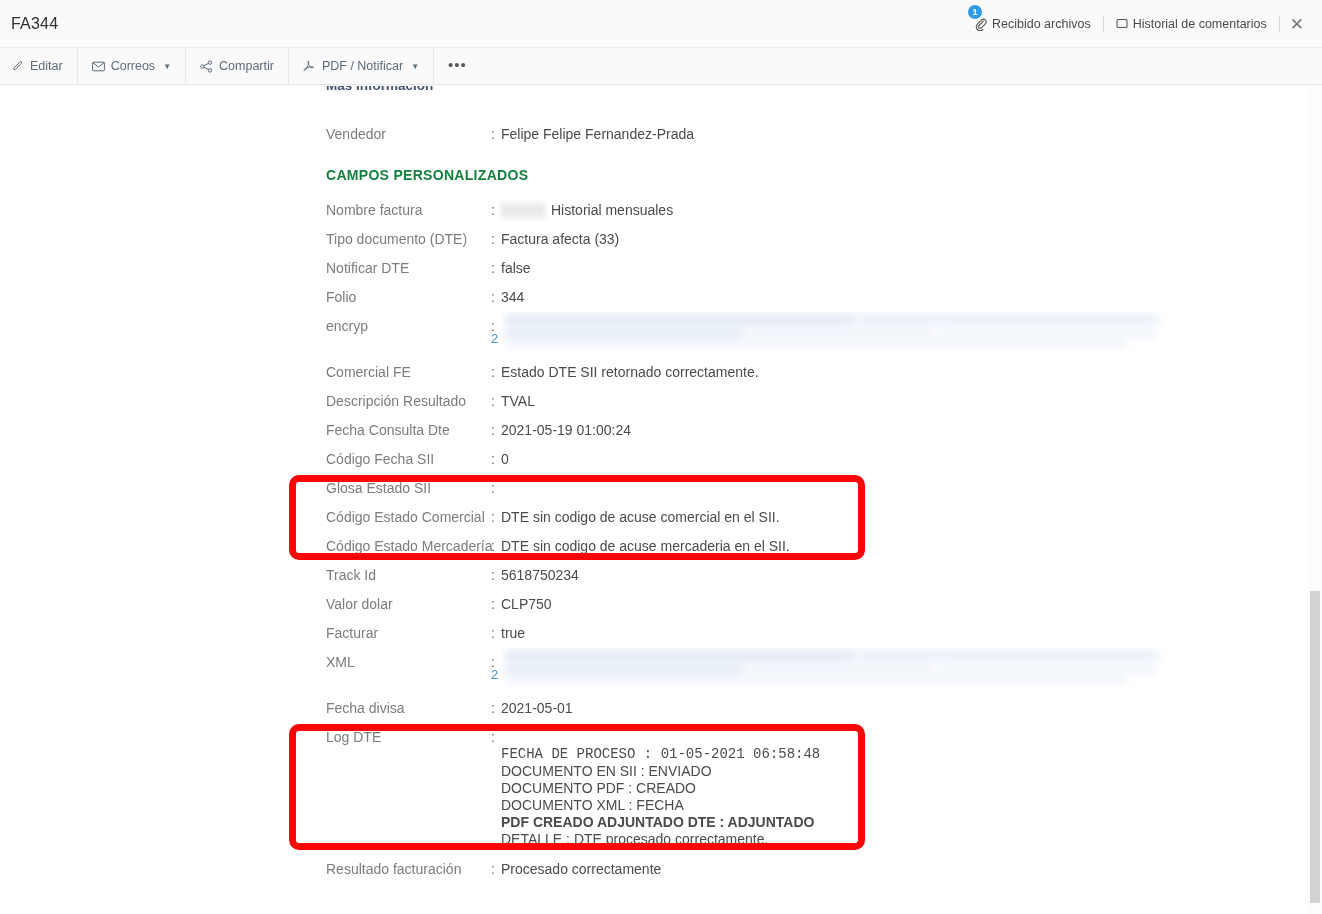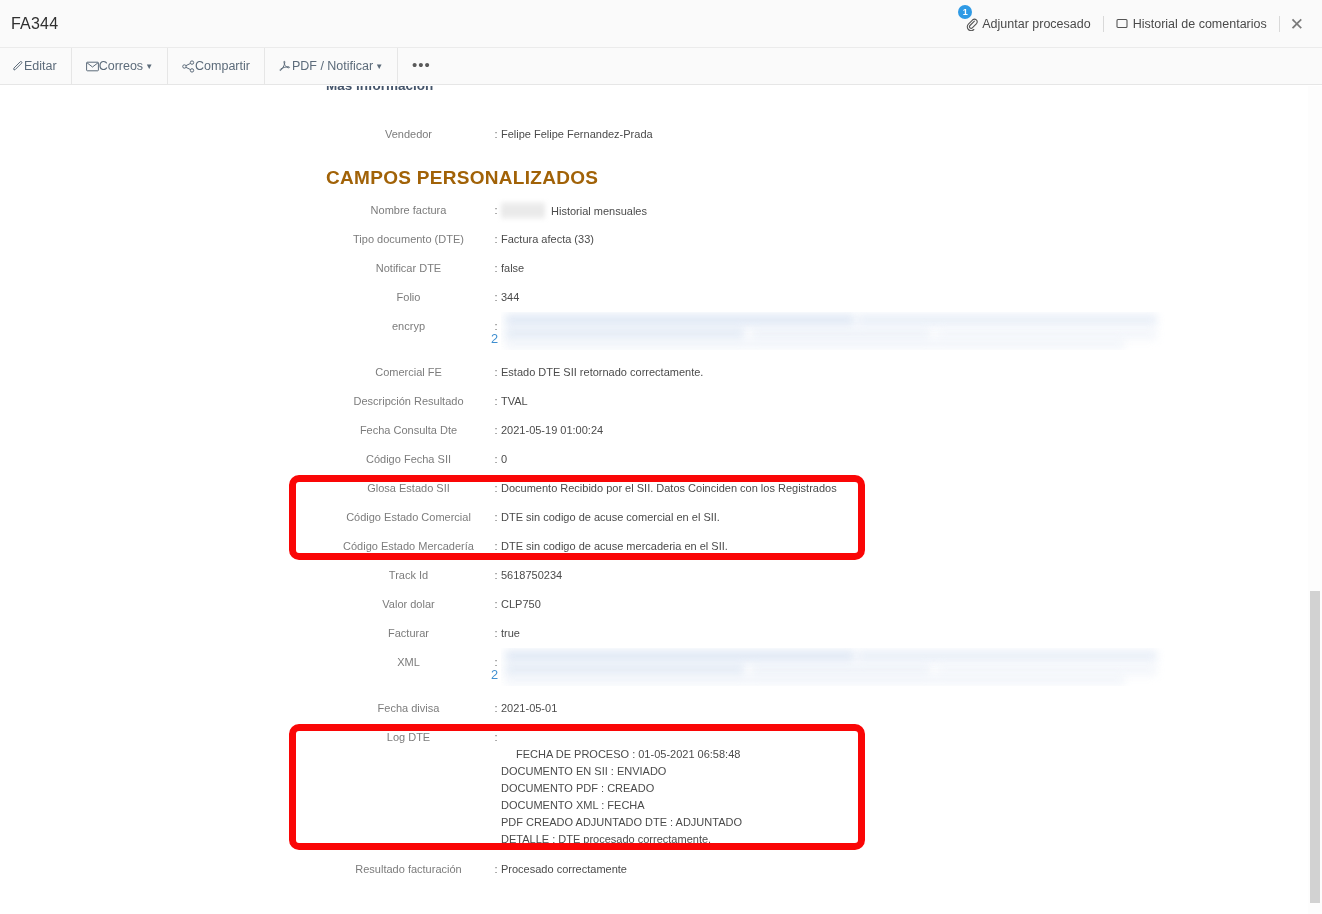--- a/index.html
+++ b/index.html
@@ -84,20 +84,21 @@
     width: 1322px;
     height: 37px;
     background: #fafafa;
     border-bottom: 1px solid #e6e6e6;
     display: flex;
     align-items: stretch;
   }
   .tb-item {
     display: flex;
     align-items: center;
+    gap: 6px;
     padding: 0 14px;
     font-size: 12.5px;
     color: #5c6b7a;
     border-right: 1px solid #e6e6e6;
     cursor: pointer;
     white-space: nowrap;
   }
   .tb-item.first { padding-left: 11px; }
   .tb-item.noborder { border-right: none; }
   .caret { font-size: 8px; color: #5c6b7a; margin-left: 2px; }
@@ -136,43 +137,42 @@
     font-size: 13.5px;
     font-weight: bold;
     color: #44546a;
     white-space: nowrap;
   }
 
   .row {
     position: absolute;
     left: 0;
     display: flex;
-    font-size: 11px;
+    font-size: 14px;
     line-height: 17px;
     white-space: nowrap;
-    text-align: center;
   }
   .row .k {
     width: 165px;
     color: #7c7c7c;
   }
   .row .colon {
     width: 10px;
     color: #6a6a6a;
   }
   .row .v {
     color: #4b4b4b;
   }
 
   .section-title {
     position: absolute;
     left: 0;
-    font-size: 19px;
+    font-size: 14px;
     font-weight: bold;
-    color: #a16207;
+    color: #15803d;
     letter-spacing: .3px;
   }
 
   .redact {
     display: inline-block;
     width: 44px;
     height: 17px;
     vertical-align: -4px;
     background: linear-gradient(180deg,#f0f0f0,#e8e8e8 55%,#f1f1f1);
     filter: blur(2px);
@@ -234,21 +234,21 @@
 
   <div class="header-right">
 
     <div class="hdr-btn attach-wrap">
       <span class="badge">1</span>
       <span class="tb-ico">
         <svg width="12" height="13" viewBox="0 0 12 13">
           <path d="M8.4 3.1 4.0 7.5a1.6 1.6 0 0 0 2.3 2.3l4.2-4.2a2.7 2.7 0 0 0-3.8-3.8L2.4 6.1a3.8 3.8 0 0 0 5.4 5.4" fill="none" stroke="#555" stroke-width="1.1" stroke-linecap="round"></path>
         </svg>
       </span>
-      <span>Adjuntar procesado</span>
+      <span>Recibido archivos</span>
     </div>
 
     <div class="hdr-sep"></div>
 
     <div class="hdr-btn">
       <span class="tb-ico">
         <svg width="12" height="12" viewBox="0 0 12 12">
           <rect x="1" y="1.5" width="10" height="8" rx="1" fill="none" stroke="#555" stroke-width="1.1"></rect>
         </svg>
       </span>
@@ -384,21 +384,20 @@
 
     <div class="row" style="top:365px">
       <span class="k">Código Fecha SII</span>
       <span class="colon">:</span>
       <span class="v">0</span>
     </div>
 
     <div class="row" style="top:394px">
       <span class="k">Glosa Estado SII</span>
       <span class="colon">:</span>
-      <span class="v">Documento Recibido por el SII. Datos Coinciden con los Registrados</span>
     </div>
 
     <div class="row" style="top:423px">
       <span class="k">Código Estado Comercial</span>
       <span class="colon">:</span>
       <span class="v">DTE sin codigo de acuse comercial en el SII.</span>
     </div>
 
     <div class="row" style="top:452px">
       <span class="k">Código Estado Mercadería</span>
@@ -441,33 +440,33 @@
     <div class="row" style="top:614px">
       <span class="k">Fecha divisa</span>
       <span class="colon">:</span>
       <span class="v">2021-05-01</span>
     </div>
 
     <div class="row" style="top:643px">
       <span class="k">Log DTE</span>
       <span class="colon">:</span>
     </div>
-    <div class="row" style="top:660px; left:190px;">
+    <div class="row" style="top:660px; left:175px;font-family:Liberation Mono, monospace;">
       <span class="v">FECHA DE PROCESO : 01-05-2021 06:58:48</span>
     </div>
     <div class="row" style="top:677px; left:175px;">
       <span class="v">DOCUMENTO EN SII : ENVIADO</span>
     </div>
     <div class="row" style="top:694px; left:175px;">
       <span class="v">DOCUMENTO PDF : CREADO</span>
     </div>
     <div class="row" style="top:711px; left:175px;">
       <span class="v">DOCUMENTO XML : FECHA</span>
     </div>
-    <div class="row" style="top:728px; left:175px;">
+    <div class="row" style="top:728px; left:175px;font-weight:bold;">
       <span class="v">PDF CREADO ADJUNTADO DTE : ADJUNTADO</span>
     </div>
     <div class="row" style="top:745px; left:175px;">
       <span class="v">DETALLE : DTE procesado correctamente.</span>
     </div>
 
     <div class="row" style="top:775px">
       <span class="k">Resultado facturación</span>
       <span class="colon">:</span>
       <span class="v">Procesado correctamente</span>

